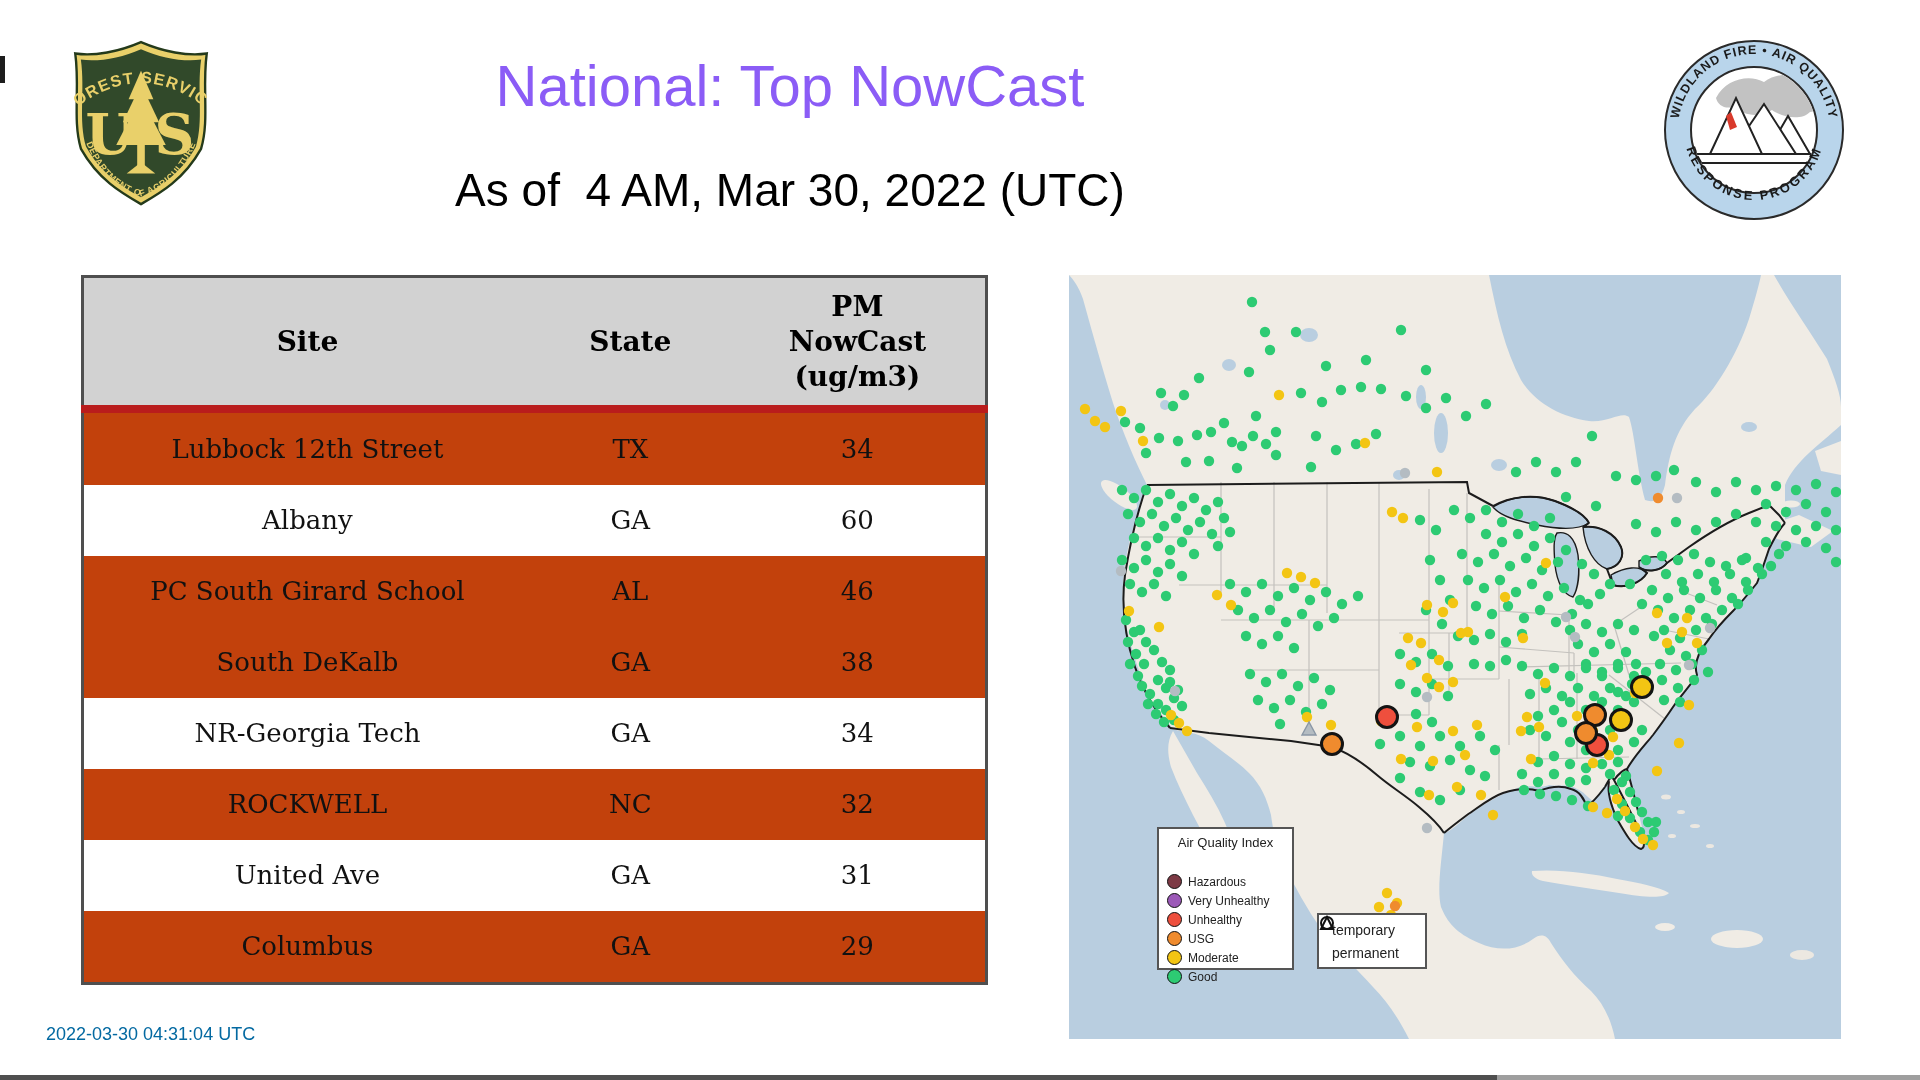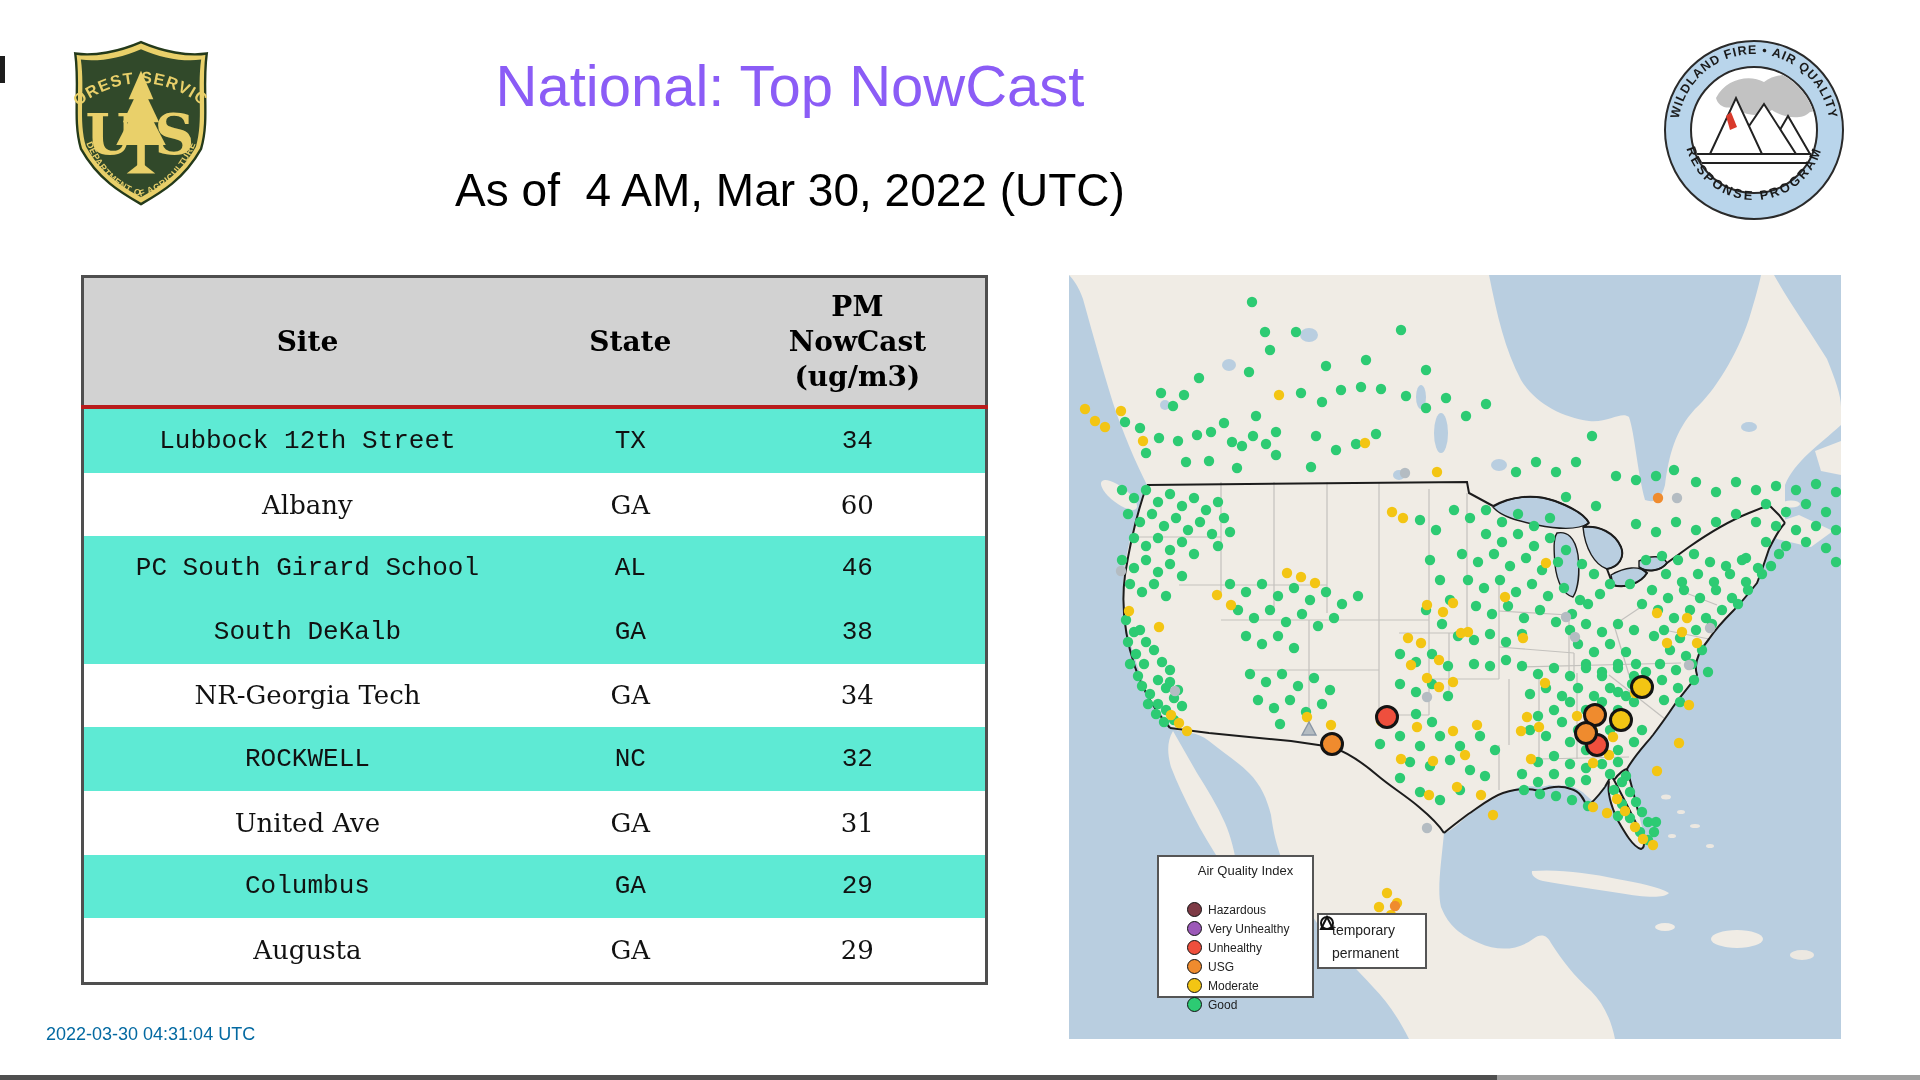--- a/index.html
+++ b/index.html
@@ -13,31 +13,31 @@
   .page-subtitle{font-size:46px;color:#000;margin-top:44px;white-space:pre;}
 
   .fs-logo{position:absolute;left:60px;top:34px;}
   .wf-logo{position:absolute;left:1660px;top:36px;}
 
   
   .tbl-wrap{position:absolute;left:81px;top:275px;width:907px;height:710px;}
   table.now{border-collapse:collapse;width:100%;height:100%;table-layout:fixed;
             font-family:"DejaVu Serif",serif;border:3px solid #4f4f4f;}
   table.now th{background:#d2d2d2;font-weight:bold;font-size:28px;color:#000;
-               border-bottom:4px solid #b91c1c;height:125px;vertical-align:middle;
+               border-bottom:8px solid #b91c1c;height:125px;vertical-align:middle;
                white-space:pre-line;line-height:1.25;}
   table.now td{font-size:26px;color:#111;text-align:center;vertical-align:middle;height:58px;}
-  table.now tr.shade td{background:#5eead4;font-family:Liberation Mono, monospace;}
+  table.now tr.shade td{background:#c2410c;}
   col.c-site{width:49.6%;} col.c-state{width:22%;} col.c-val{width:28.4%;}
 
   
   .map-wrap{position:absolute;left:1069px;top:275px;width:772px;height:764px;}
   .map-wrap svg{position:absolute;left:0;top:0;}
   .legend-box{position:absolute;background:#ffffff;border:2px solid #555;color:#222;}
-  .legend-aqi{left:88px;top:580px;width:133px;height:139px;padding-left:20px;}
+  .legend-aqi{left:88px;top:552px;width:133px;height:139px;}
   .legend-aqi .lg-title{font-size:13px;text-align:center;margin-top:6px;}
   .legend-aqi ul{list-style:none;margin:22px 0 0 8px;padding:0;}
   .legend-aqi li{display:flex;align-items:center;height:19px;font-size:12px;}
   .sw{display:inline-block;width:13px;height:13px;border-radius:50%;border:1.6px solid #111;
       margin-right:6px;flex:0 0 auto;}
   .legend-type{left:248px;top:638px;width:106px;height:52px;}
   .legend-type .row{display:flex;align-items:center;height:23px;font-size:14px;margin-left:7px;}
   .legend-type .row:first-child{margin-top:3px;}
   .shape{display:inline-block;margin-right:6px;flex:0 0 auto;}
 
@@ -160,25 +160,20 @@
           <td>NC</td>
           <td>32</td>
         </tr>
         <tr>
           <td>United Ave</td>
           <td>GA</td>
           <td>31</td>
         </tr>
         <tr class="shade">
           <td>Columbus</td>
-          <td>GA</td>
-          <td>29</td>
-        </tr>
-        <tr>
-          <td>Augusta</td>
           <td>GA</td>
           <td>29</td>
         </tr>
       </tbody>
   </table>
 </div>
 
 <div class="map-wrap">
   <svg id="mapsvg" width="772" height="764" viewBox="0 0 772 764">
 

